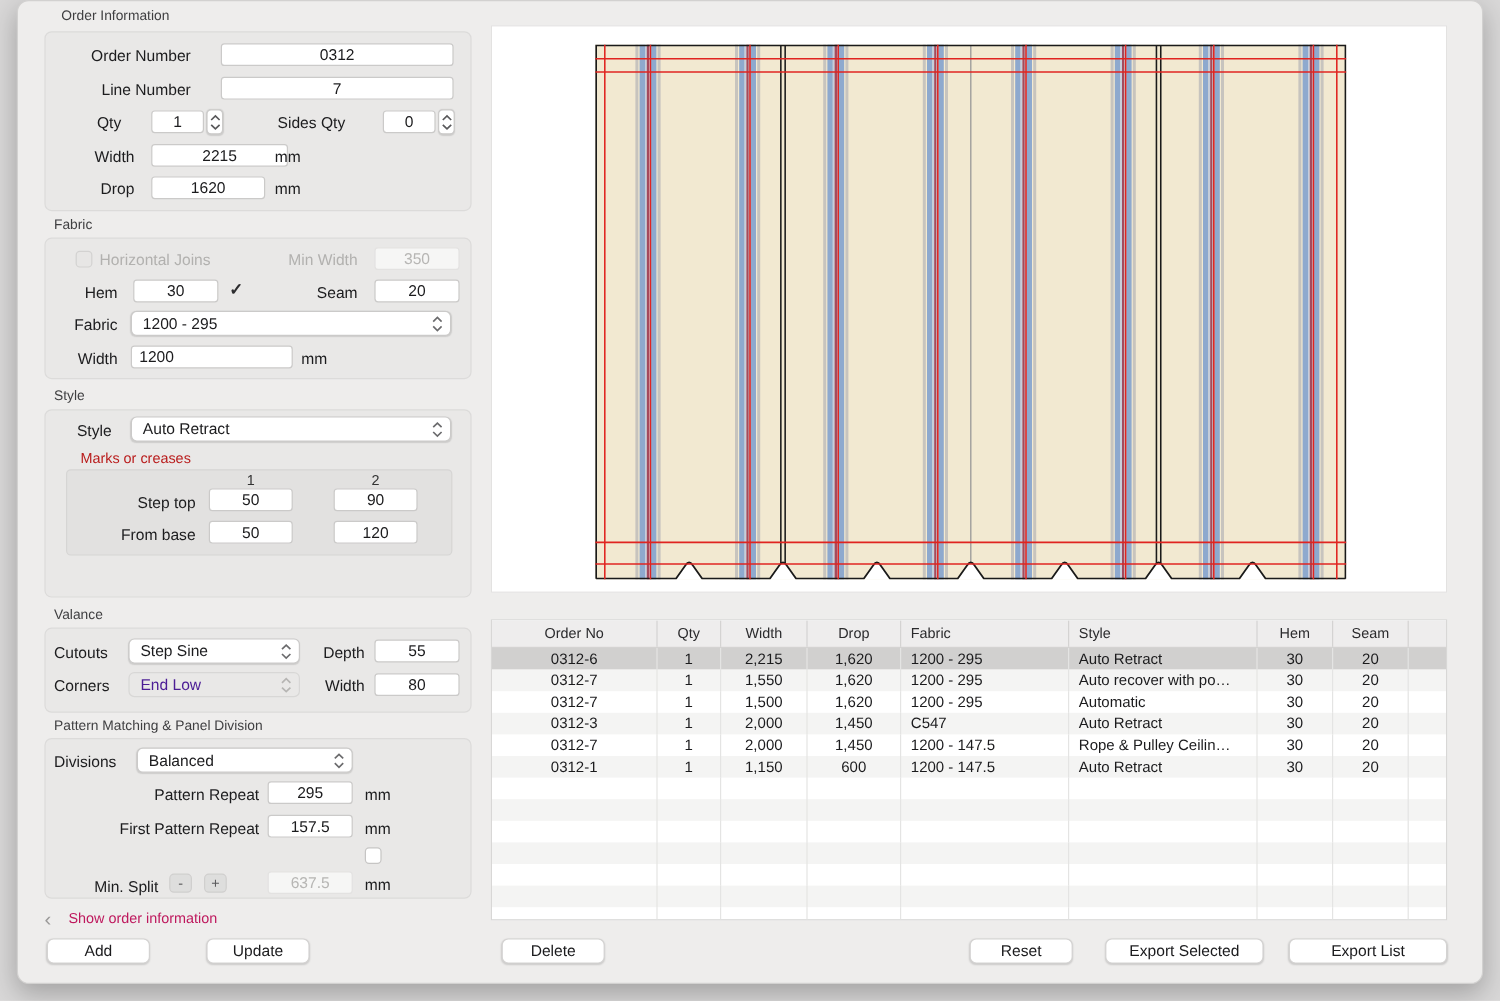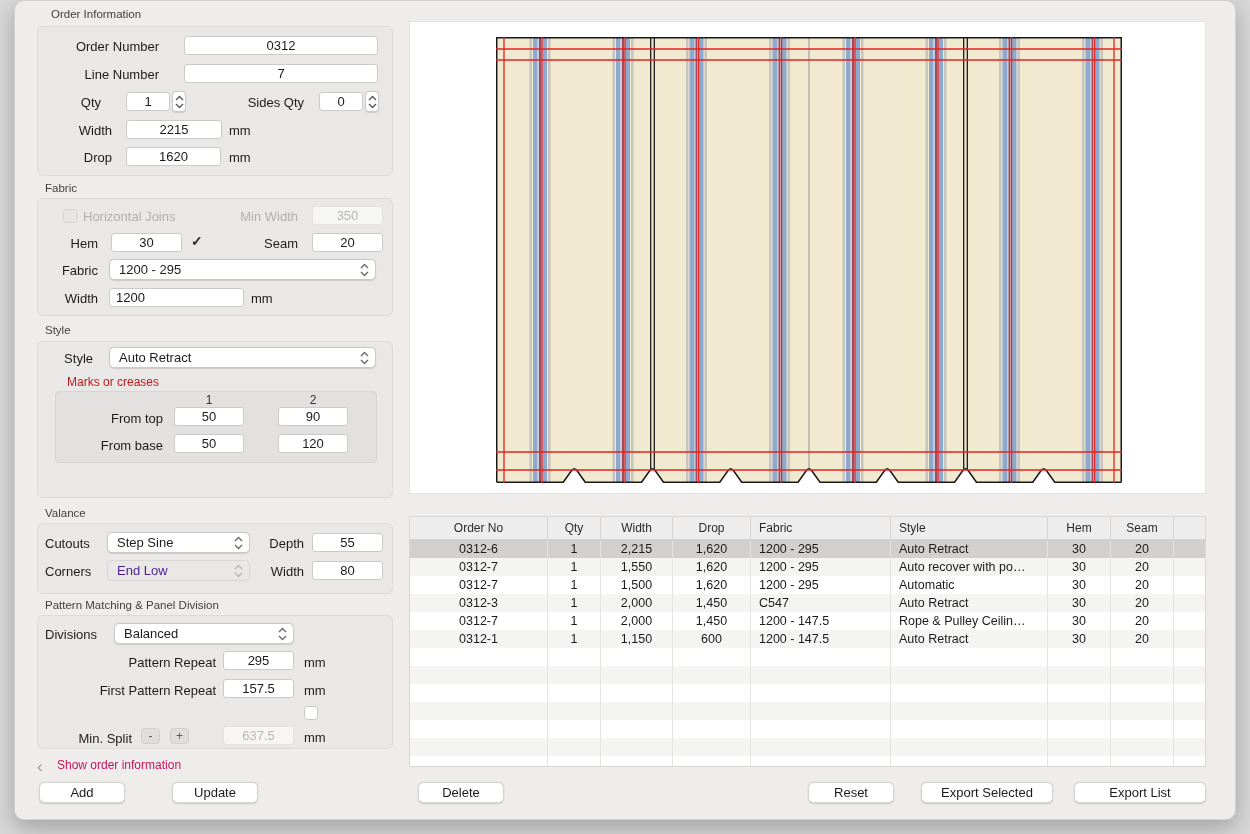--- a/index.html
+++ b/index.html
@@ -70,31 +70,31 @@
 
   <div class="lbl" style="left:26px; top:92px; width:60px;">Qty</div>
   <div class="tf" style="left:111px; top:91px; width:44px;">1</div>
   <div class="stepper" style="left:157px; top:90px;">
     <svg width="9" height="14" viewBox="0 0 9 14">
         <path d="M1 5 L4.5 1.6 L8 5" stroke="#58585a" stroke-width="1.4" fill="none"></path>
         <path d="M1 9 L4.5 12.4 L8 9" stroke="#58585a" stroke-width="1.4" fill="none"></path>
       </svg>
   </div>
 
-  <div class="lbl" style="left:200px; top:92px; width:89px;">Sides Qty</div>
+  <div class="lbl" style="left:200px; top:92px; width:89px;text-align:center;">Sides Qty</div>
   <div class="tf" style="left:304px; top:91px; width:44px;">0</div>
   <div class="stepper" style="left:350px; top:90px;">
     <svg width="9" height="14" viewBox="0 0 9 14">
         <path d="M1 5 L4.5 1.6 L8 5" stroke="#58585a" stroke-width="1.4" fill="none"></path>
         <path d="M1 9 L4.5 12.4 L8 9" stroke="#58585a" stroke-width="1.4" fill="none"></path>
       </svg>
   </div>
 
   <div class="lbl" style="left:26px; top:120px; width:71px;">Width</div>
-  <div class="tf" style="left:111px; top:119px; width:96px;">2215</div>
+  <div class="tf" style="left:111px; top:119px; width:114px;">2215</div>
   <div class="unit" style="left:214px; top:120px;">mm</div>
 
   <div class="lbl" style="left:26px; top:147px; width:71px;">Drop</div>
   <div class="tf" style="left:111px; top:146px; width:95px;">1620</div>
   <div class="unit" style="left:214px; top:147px;">mm</div>
 
   <div class="abs sect" style="left:30px; top:181px;">Fabric</div>
   <div class="gbox" style="left:22px; top:197px; width:356px; height:118px;"></div>
 
   <div class="chk dis" style="left:48px; top:208px;"></div>
@@ -136,21 +136,21 @@
         </svg>
       </span>
   </div>
 
   <div class="abs" style="left:52px; top:374px; font-size:12px; color:#b91c1c;">Marks or creases</div>
   <div class="ibox" style="left:40px; top:390px; width:322px; height:72px;"></div>
 
   <div class="abs" style="left:159px; top:392px; width:70px; text-align:center; font-size:12px; color:#333;">1</div>
   <div class="abs" style="left:263px; top:392px; width:70px; text-align:center; font-size:12px; color:#333;">2</div>
 
-  <div class="lbl" style="left:46px; top:408px; width:102px;">From top</div>
+  <div class="lbl" style="left:46px; top:408px; width:102px;">Step top</div>
   <div class="tf" style="left:159px; top:406px; width:70px;">50</div>
   <div class="tf" style="left:263px; top:406px; width:70px;">90</div>
 
   <div class="lbl" style="left:46px; top:435px; width:102px;">From base</div>
   <div class="tf" style="left:159px; top:433px; width:70px;">50</div>
   <div class="tf" style="left:263px; top:433px; width:70px;">120</div>
 
   <div class="abs sect" style="left:30px; top:506px;">Valance</div>
   <div class="gbox" style="left:22px; top:522px; width:356px; height:71px;"></div>
 

